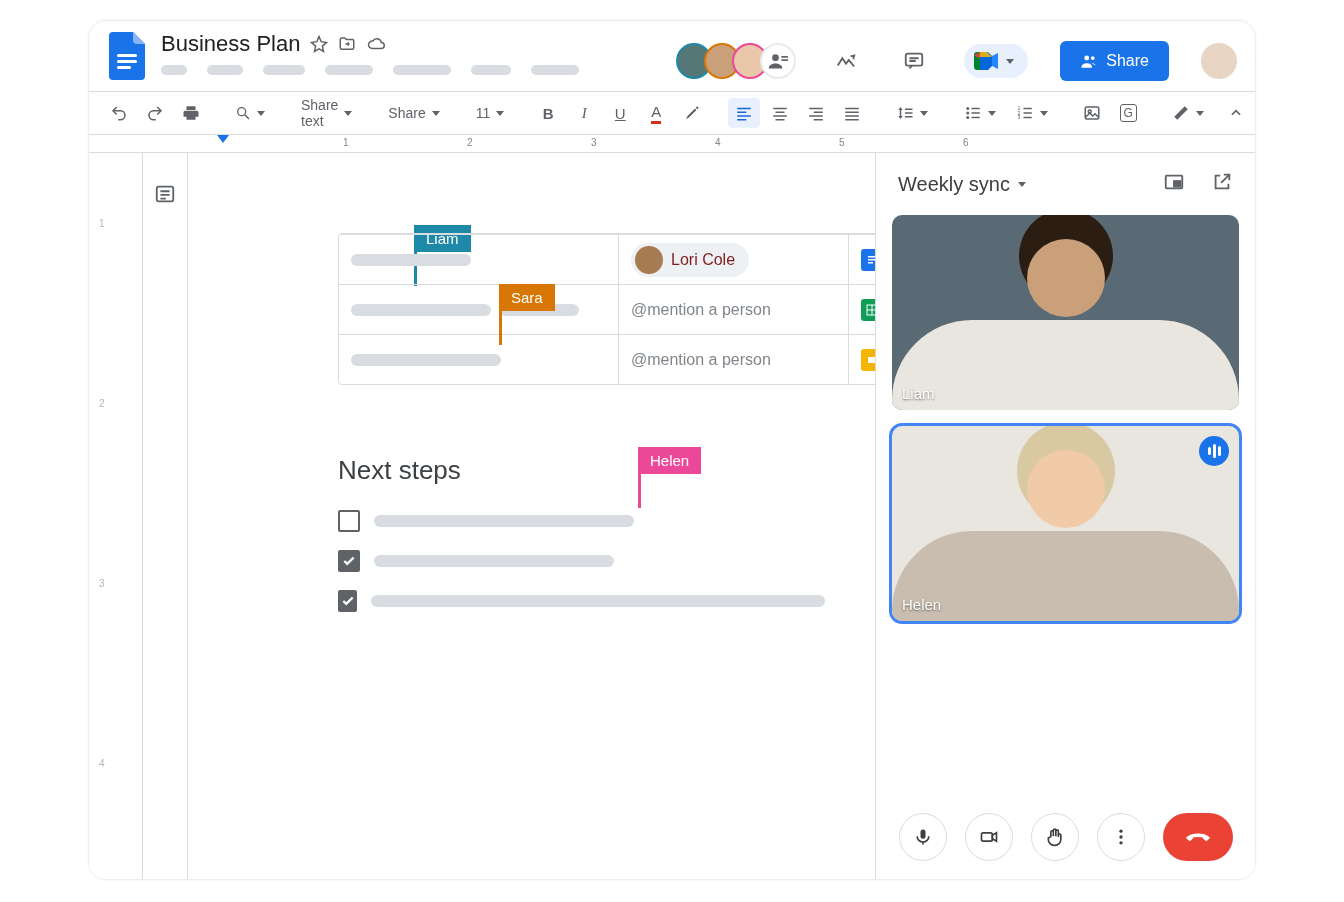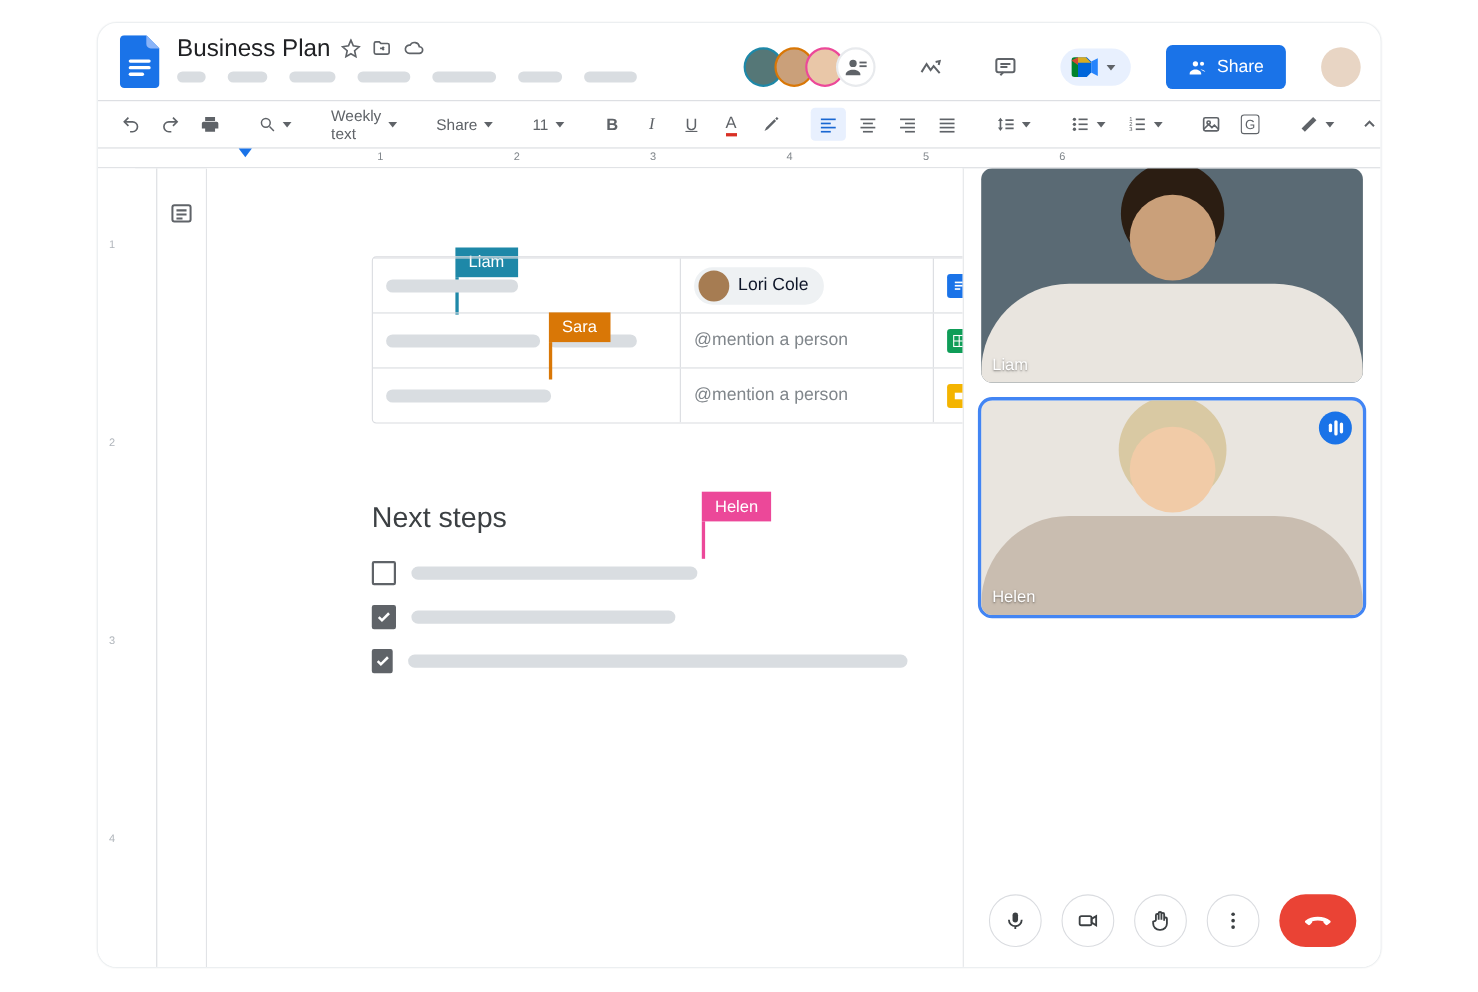--- a/index.html
+++ b/index.html
@@ -241,21 +241,21 @@
      <div class="tb-sep"></div>
      <div class="tb-drop">
         <svg width="16" height="16" viewBox="0 0 24 24" fill="none" stroke="#5f6368" stroke-width="2">
           <circle cx="10" cy="10" r="6"></circle>
           <line x1="15" y1="15" x2="21" y2="21"></line>
         </svg>
         <span class="caret"></span>
       </div>
      <div class="tb-sep"></div>
      <div class="tb-drop">
-        <span>Weekly text</span>
+        <span>Share text</span>
         <span class="caret"></span>
       </div>
      <div class="tb-sep"></div>
      <div class="tb-drop">
         <span>Share</span>
         <span class="caret"></span>
       </div>
      <div class="tb-sep"></div>
      <div class="tb-drop">
         <span>11</span>
@@ -407,21 +407,21 @@
 
 
               <div class="doc-table" style="position:relative">
                  <div class="row">
                     <div class="cell">
                   <div class="ph" style="width:120px"></div>
                 </div>
                     <div class="cell">
                   <div class="chip">
                     <div class="av"></div>
-                    <span style="font-size:16px;color:#0f172a">Lori Cole</span>
+                    <span style="font-size:16px;color:#7f1d1d">Lori Cole</span>
                   </div>
                 </div>
                     <div class="cell">
                   <div class="file-chip">
                     <div class="file-icon" style="background:#1a73e8">
                       <svg width="12" height="12" viewBox="0 0 12 12" fill="#fff">
                         <rect x="2" y="2" width="8" height="1.5"></rect>
                         <rect x="2" y="5" width="8" height="1.5"></rect>
                         <rect x="2" y="8" width="5" height="1.5"></rect>
                       </svg>
@@ -504,20 +504,37 @@
                 </div>
                     <div class="ph" style="width:540px"></div>
                  </div>
               </div>
 
            </div>
         </div>
      </div>
 
      <div class="meet-panel">
+        <div class="meet-hdr">
+           <div class="meet-title">
+            <span>Weekly sync</span>
+            <span class="caret"></span>
+          </div>
+           <div class="meet-icons">
+              <span><svg width="22" height="22" viewBox="0 0 24 24" fill="none" stroke="#5f6368" stroke-width="2">
+                <rect x="3" y="5" width="18" height="14" rx="1"></rect>
+                <rect x="12" y="11" width="7" height="6" fill="#5f6368"></rect>
+              </svg></span>
+              <span><svg width="22" height="22" viewBox="0 0 24 24" fill="none" stroke="#5f6368" stroke-width="2">
+                <path d="M14 4h6v6"></path>
+                <path d="M20 4l-9 9"></path>
+                <path d="M19 14v5H5V5h5"></path>
+              </svg></span>
+           </div>
+        </div>
         <div class="tiles">
            <div class="tile" style="background:#5a6a74">
              <div class="person">
               <div class="body" style="background:#e9e5df"></div>
               <div class="head" style="background:#caa07a;box-shadow:0 -22px 0 8px #2b1d12"></div>
             </div>
              <div class="name">Liam</div>
            </div>
            <div class="tile active" style="background:#e9e5df">
              <div class="person">

